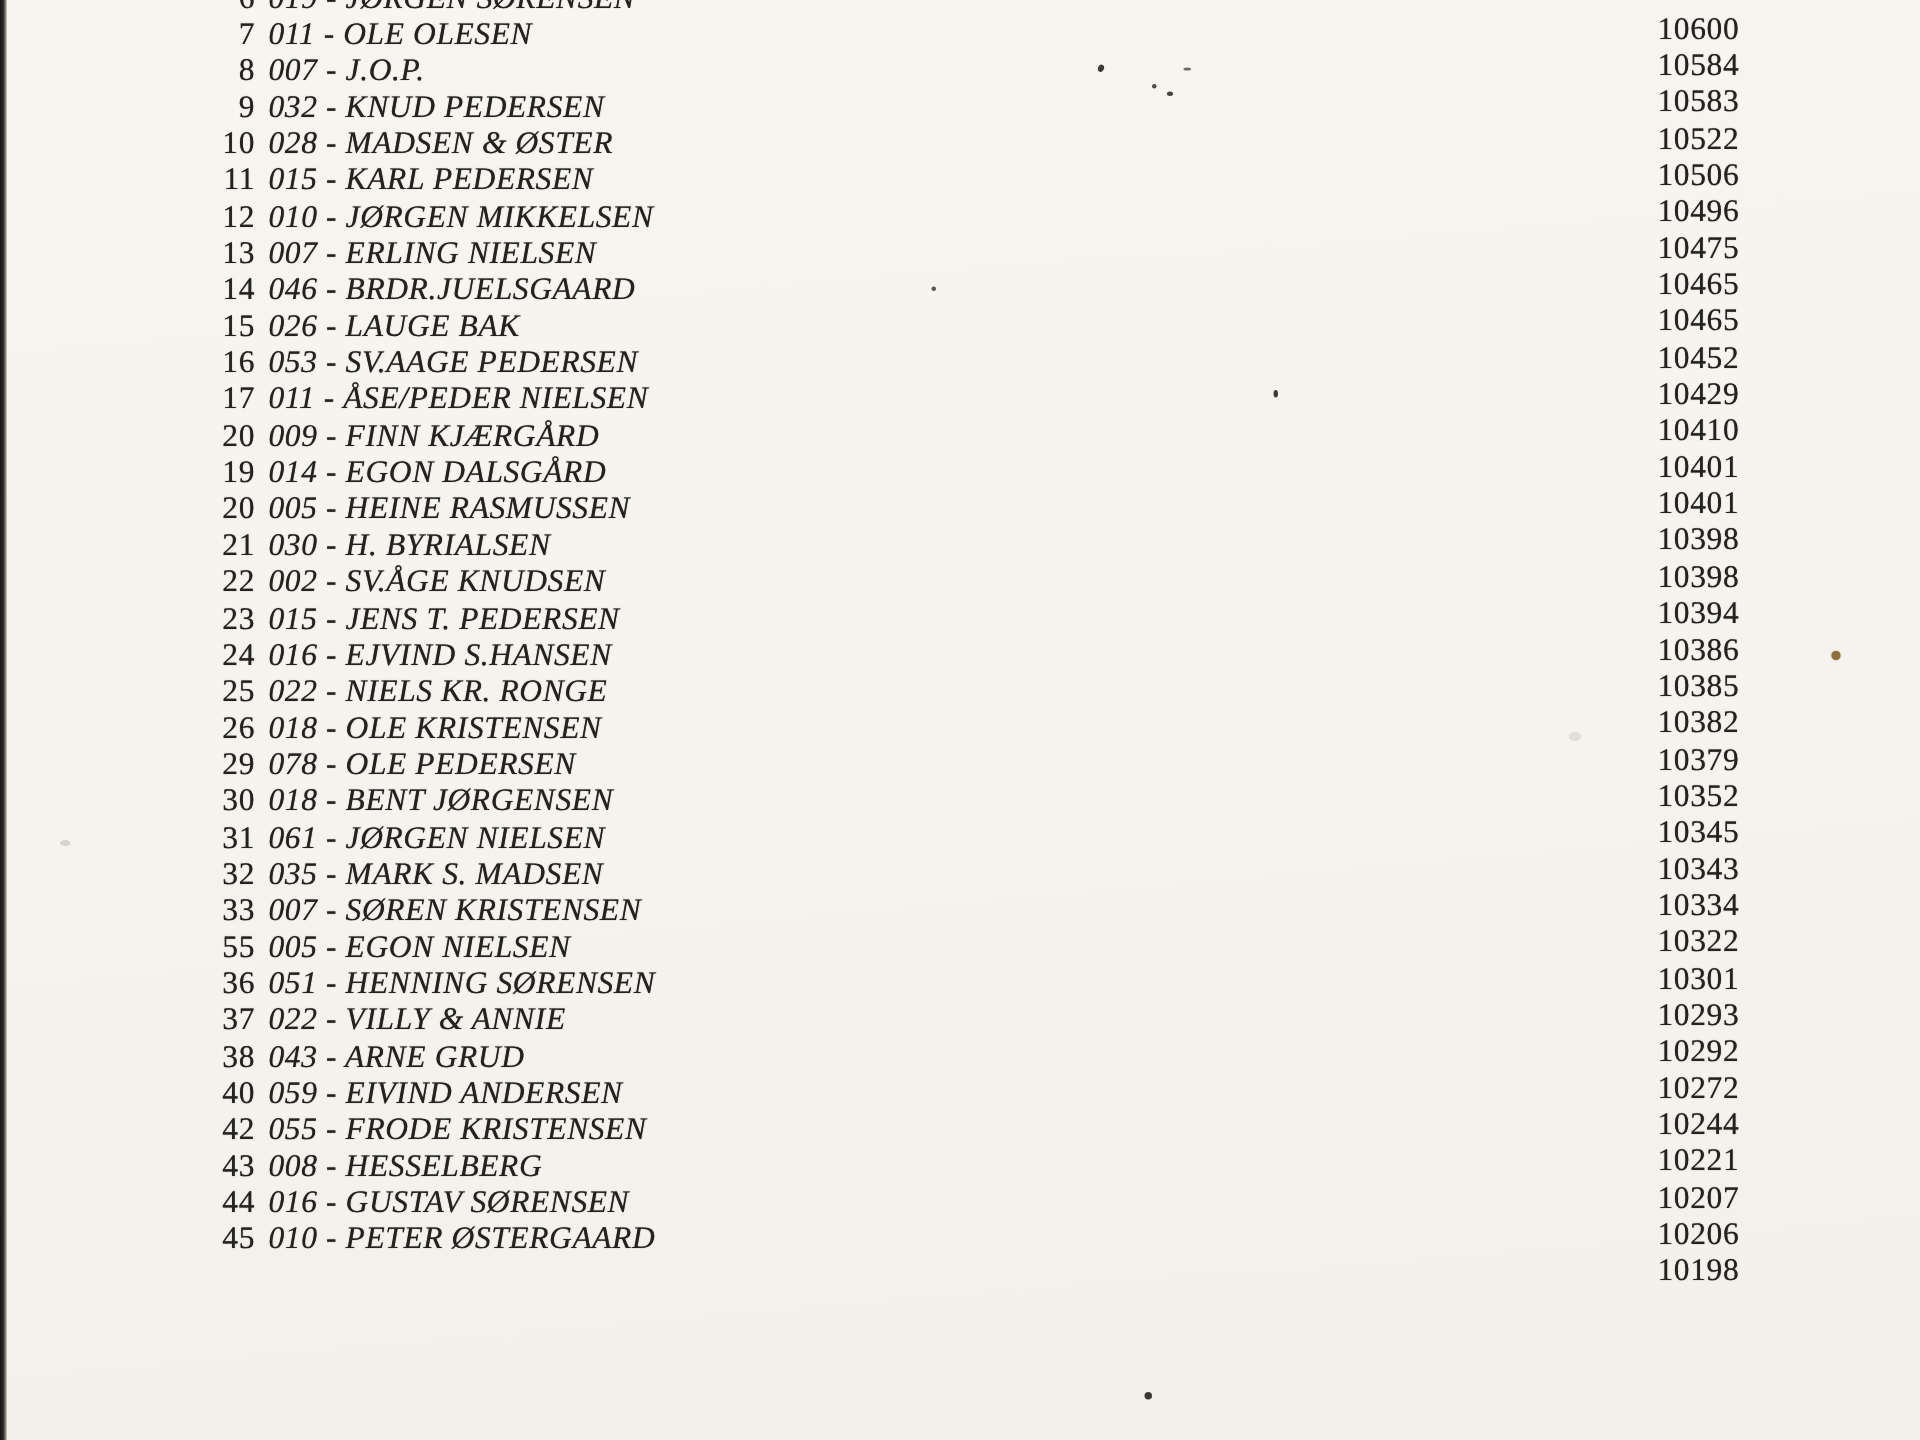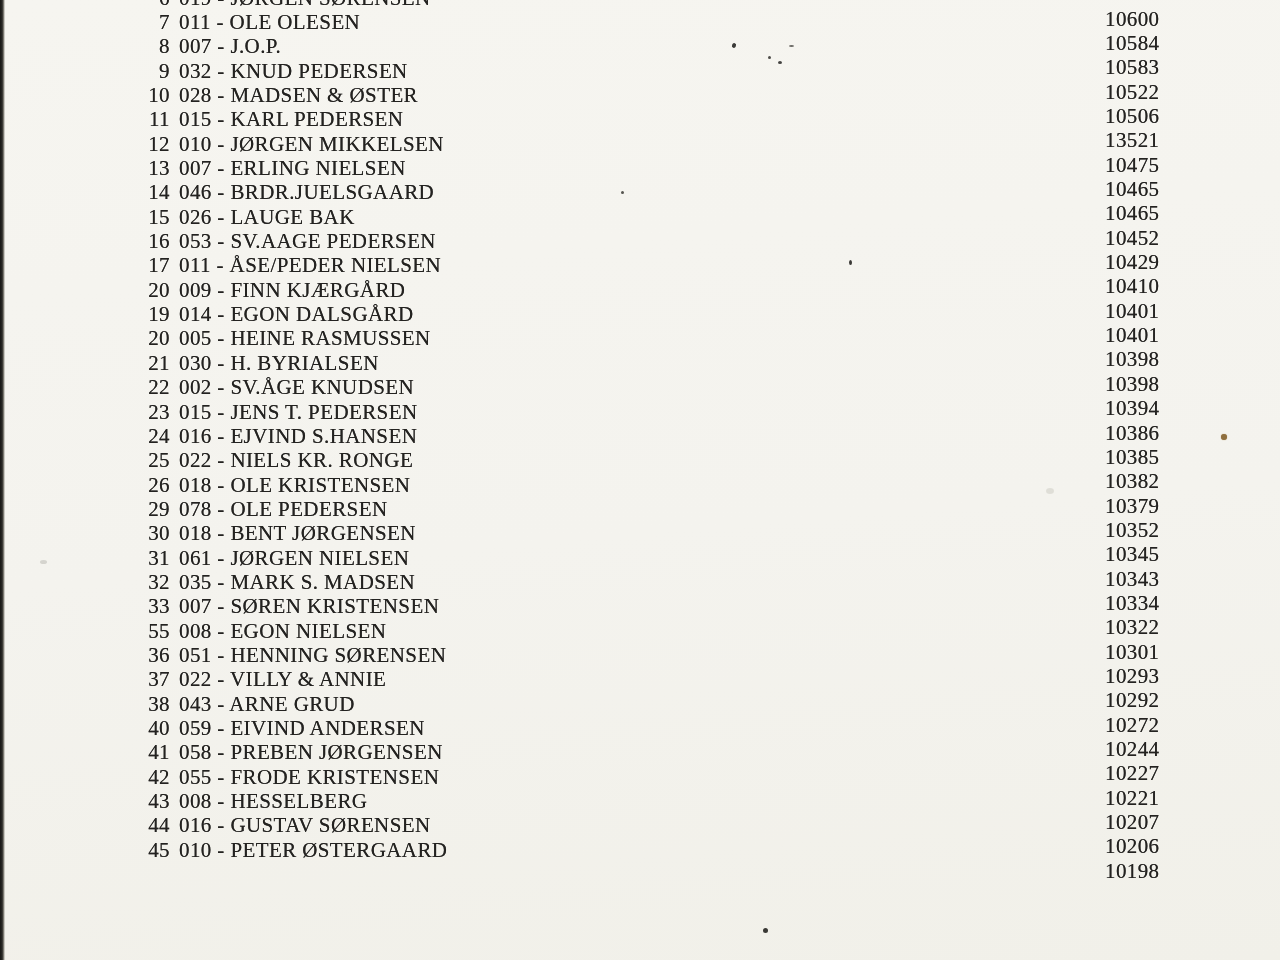--- a/index.html
+++ b/index.html
@@ -42,20 +42,21 @@
   }
   .rank {
     width: 32px;
     text-align: right;
     flex: 0 0 auto;
   }
   .entry {
     margin-left: 9px;
     flex: 1 1 auto;
     overflow: hidden;
+    font-style: italic;
   }
   .score {
     flex: 0 0 auto;
     width: 62px;
     text-align: left;
     margin-top: 42px;
   }
   
   .speck {
     position: absolute;
@@ -101,21 +102,21 @@
       <span class="score">10522</span>
     </div>
       <div class="row">
       <span class="rank">10</span>
       <span class="entry">028 - MADSEN &amp; ØSTER</span>
       <span class="score">10506</span>
     </div>
       <div class="row">
       <span class="rank">11</span>
       <span class="entry">015 - KARL PEDERSEN</span>
-      <span class="score">13521</span>
+      <span class="score">10496</span>
     </div>
       <div class="row">
       <span class="rank">12</span>
       <span class="entry">010 - JØRGEN MIKKELSEN</span>
       <span class="score">10475</span>
     </div>
       <div class="row">
       <span class="rank">13</span>
       <span class="entry">007 - ERLING NIELSEN</span>
       <span class="score">10465</span>
@@ -205,21 +206,21 @@
       <span class="entry">035 - MARK S. MADSEN</span>
       <span class="score">10334</span>
     </div>
       <div class="row">
       <span class="rank">33</span>
       <span class="entry">007 - SØREN KRISTENSEN</span>
       <span class="score">10322</span>
     </div>
       <div class="row">
       <span class="rank">55</span>
-      <span class="entry">008 - EGON NIELSEN</span>
+      <span class="entry">005 - EGON NIELSEN</span>
       <span class="score">10301</span>
     </div>
       <div class="row">
       <span class="rank">36</span>
       <span class="entry">051 - HENNING SØRENSEN</span>
       <span class="score">10293</span>
     </div>
       <div class="row">
       <span class="rank">37</span>
       <span class="entry">022 - VILLY &amp; ANNIE</span>
@@ -227,25 +228,20 @@
     </div>
       <div class="row">
       <span class="rank">38</span>
       <span class="entry">043 - ARNE GRUD</span>
       <span class="score">10272</span>
     </div>
       <div class="row">
       <span class="rank">40</span>
       <span class="entry">059 - EIVIND ANDERSEN</span>
       <span class="score">10244</span>
-    </div>
-      <div class="row">
-      <span class="rank">41</span>
-      <span class="entry">058 - PREBEN JØRGENSEN</span>
-      <span class="score">10227</span>
     </div>
       <div class="row">
       <span class="rank">42</span>
       <span class="entry">055 - FRODE KRISTENSEN</span>
       <span class="score">10221</span>
     </div>
       <div class="row">
       <span class="rank">43</span>
       <span class="entry">008 - HESSELBERG</span>
       <span class="score">10207</span>

